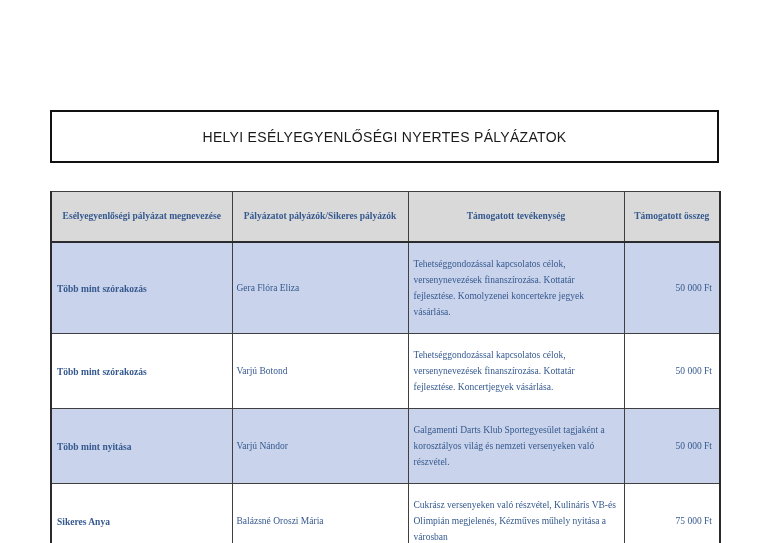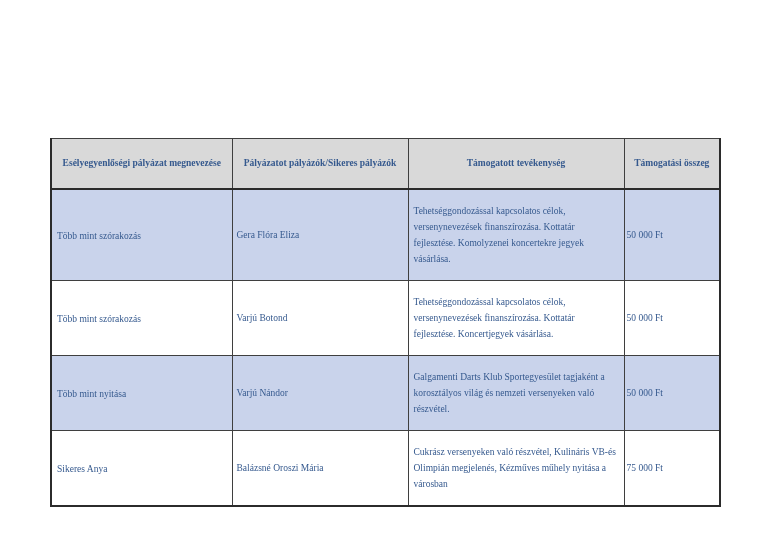--- a/index.html
+++ b/index.html
@@ -63,57 +63,59 @@
     background: var(--header_bg);
     font-weight: bold;
     text-align: center;
     padding: 2px 6px;
     border-bottom: 2px solid #2b2b2b;
   }
   table.awards td { height: 55px; }
   tbody tr:nth-child(odd) td { background: var(--row_alt_bg); }
   tbody tr:nth-child(even) td { background: #ffffff; }
   td.cell-name {
-    font-weight: normal;
+    font-weight: bold;
     color: var(--text_blue_dark);
     padding: 2px 4px 0 5px;
     text-align: left;
   }
   td.cell-applicant {
     padding: 2px 4px;
     text-align: left;
   }
   td.cell-activity {
     padding: 13px 5px;
     text-align: left;
     line-height: 16px;
   }
   td.cell-amount {
+    text-align: right;
     padding: 2px 7px 2px 2px;
   }
 </style>
 </head>
 <body>
 
 <div class="doc">
 
+  <div class="title-box">HELYI ESÉLYEGYENLŐSÉGI NYERTES PÁLYÁZATOK</div>
 
   <table class="awards">
     <colgroup>
       <col class="c1">
         <col class="c2">
         <col class="c3">
         <col class="c4">
     </colgroup>
     <thead>
       <tr>
         <th>Esélyegyenlőségi pályázat megnevezése</th>
         <th>Pályázatot pályázók/Sikeres pályázók</th>
         <th>Támogatott tevékenység</th>
-        <th>Támogatási összeg</th>
+        <th>Támogatott összeg</th>
       </tr>
     </thead>
     <tbody>
       <tr>
         <td class="cell-name">Több mint szórakozás</td>
         <td class="cell-applicant">Gera Flóra Eliza</td>
         <td class="cell-activity">Tehetséggondozással kapcsolatos célok, versenynevezések finanszírozása. Kottatár fejlesztése. Komolyzenei koncertekre jegyek vásárlása.</td>
         <td class="cell-amount">50 000 Ft</td>
       </tr>
       <tr>

